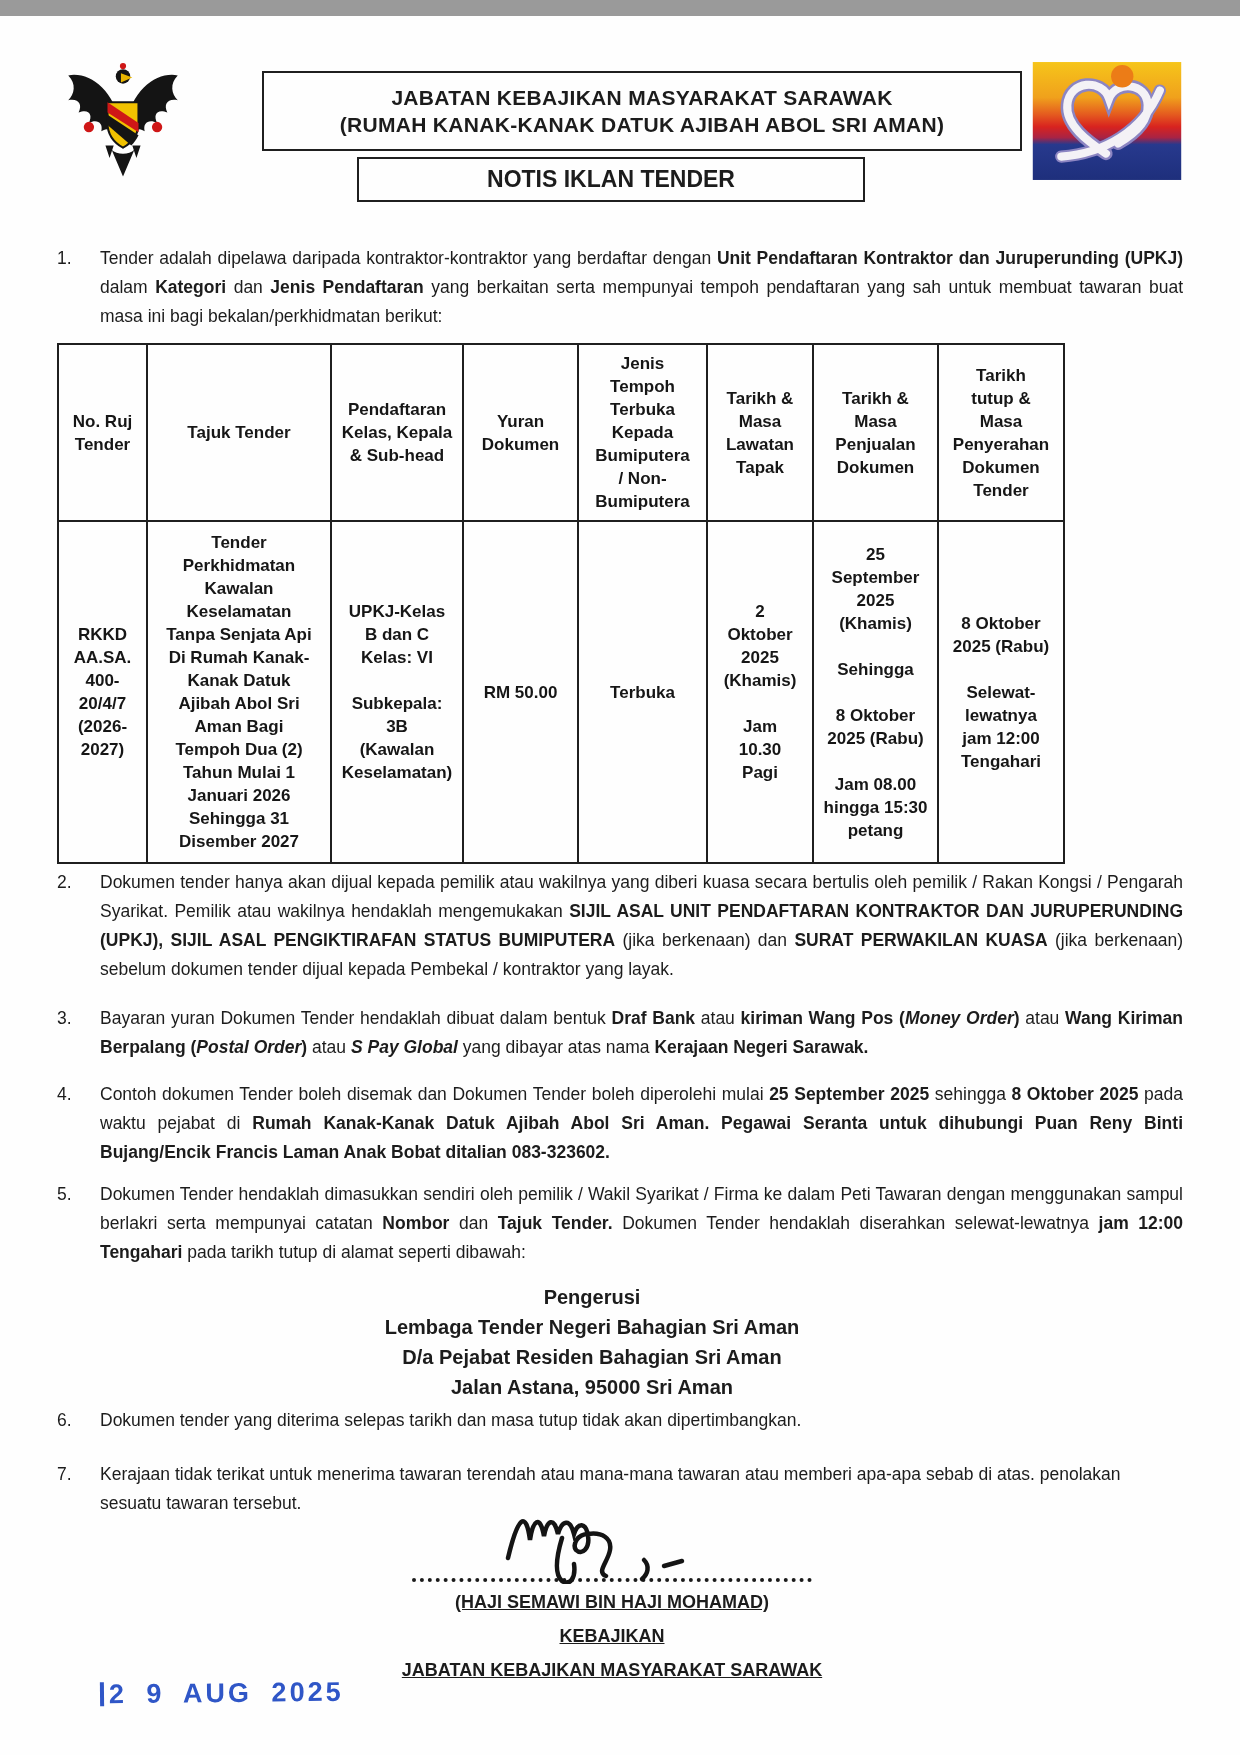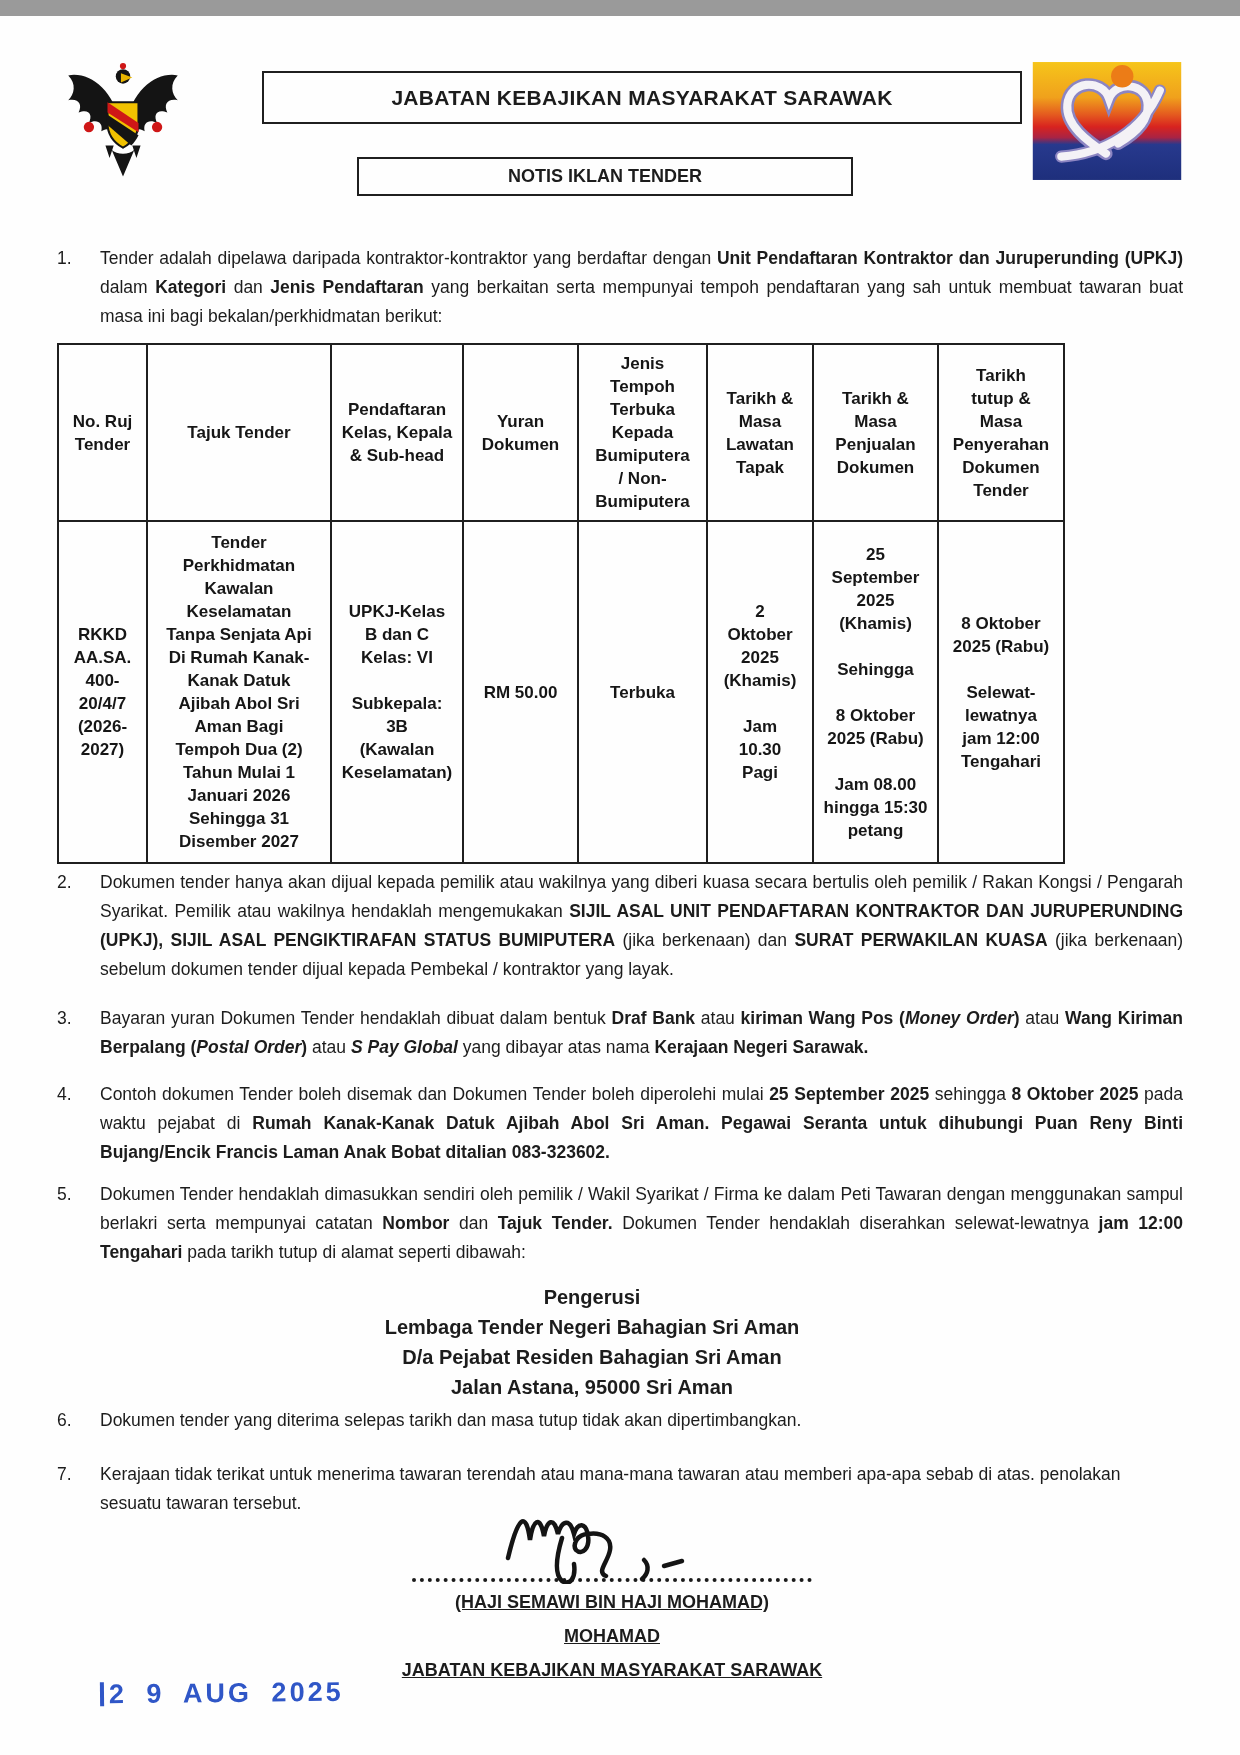--- a/index.html
+++ b/index.html
@@ -10,22 +10,22 @@
   }
   
   .crest { position:absolute; left:60px; top:42px; width:126px; height:136px; }
   .title-box {
     position:absolute; left:262px; top:55px; width:744px;
     border:2px solid #1f1f1f; text-align:center; padding:11px 6px;
     font-weight:bold; font-size:21px; line-height:27px; letter-spacing:.3px;
   }
   .notice-box {
     position:absolute; left:357px; top:141px; width:476px;
-    border:2px solid #1f1f1f; text-align:center; padding:7px 8px;
-    font-weight:bold; font-size:18px;
+    border:2px solid #1f1f1f; text-align:center; padding:7px 14px;
+    font-weight:bold; font-size:23px;
   }
   .jkm { position:absolute; left:1030px; top:44px; width:154px; height:122px; }
 
   
   .clause { position:absolute; left:57px; width:1126px; display:flex; font-size:17.5px; line-height:29px; }
   .clause .num { width:43px; flex:0 0 43px; }
   .clause .body { flex:1; }
   .just { text-align:justify; }
 
   
@@ -90,20 +90,21 @@
       <path d="M46 42 h30 v20 c0 13 -8 20 -15 24 c-7 -4 -15 -11 -15 -24 Z" fill="#f2c200" stroke="#141414" stroke-width="2"></path>
       <path d="M46 42 L76 62 v9 L46 52 Z" fill="#cf1717"></path>
       <path d="M46 54 L76 74 c-2 4 -4 7 -7 10 L46 64 Z" fill="#141414"></path>
       <circle cx="28" cy="66" r="5" fill="#cf1717"></circle>
       <circle cx="94" cy="66" r="5" fill="#cf1717"></circle>
     </svg>
   </div>
 
   <div class="title-box">
     <div>JABATAN KEBAJIKAN MASYARAKAT SARAWAK</div>
+    <div>(RUMAH KANAK-KANAK DATUK AJIBAH ABOL SRI AMAN)</div>
   </div>
 
   <div class="notice-box">
     <span>NOTIS IKLAN TENDER</span>
   </div>
 
   <div class="jkm">
     <svg width="154" height="122" viewBox="0 0 150 120">
       <defs>
         <linearGradient id="jkmg" x1="0" y1="0" x2="0" y2="1">
@@ -277,21 +278,21 @@
     <svg class="sig-scribble" width="240" height="86" viewBox="0 0 240 86">
       <g fill="none" stroke="#141414" stroke-width="4.5" stroke-linecap="round">
         <path d="M16 60 C26 18 34 12 38 42 C41 22 48 16 52 38 C55 22 62 18 66 36 C70 22 78 20 82 36 C86 24 94 24 96 38 C98 50 90 58 84 52 C80 46 86 36 96 36 C110 34 120 40 118 52 C116 64 104 74 114 78"></path>
         <path d="M70 40 C64 60 62 76 70 83 C78 88 84 80 82 66"></path>
         <path d="M152 62 C158 68 156 76 150 81"></path>
         <path d="M172 68 L190 63"></path>
       </g>
     </svg>
     <div class="dotline"></div>
     <div class="sig-name">(HAJI SEMAWI BIN HAJI MOHAMAD)</div>
-    <div class="sig-name">MOHAMAD</div>
+    <div class="sig-name">KEBAJIKAN</div>
     <div class="sig-name">JABATAN KEBAJIKAN MASYARAKAT SARAWAK</div>
   </div>
 
   <div class="stamp" style="color: rgb(47, 86, 199);">
     <span class="stamp-bar" style="background: rgb(47, 86, 199);"></span><span>2 9 AUG 2025</span>
   </div>
 
   <div class="footer-date">Tarikh : 29 Ogos 2025</div>
 
 </div>

